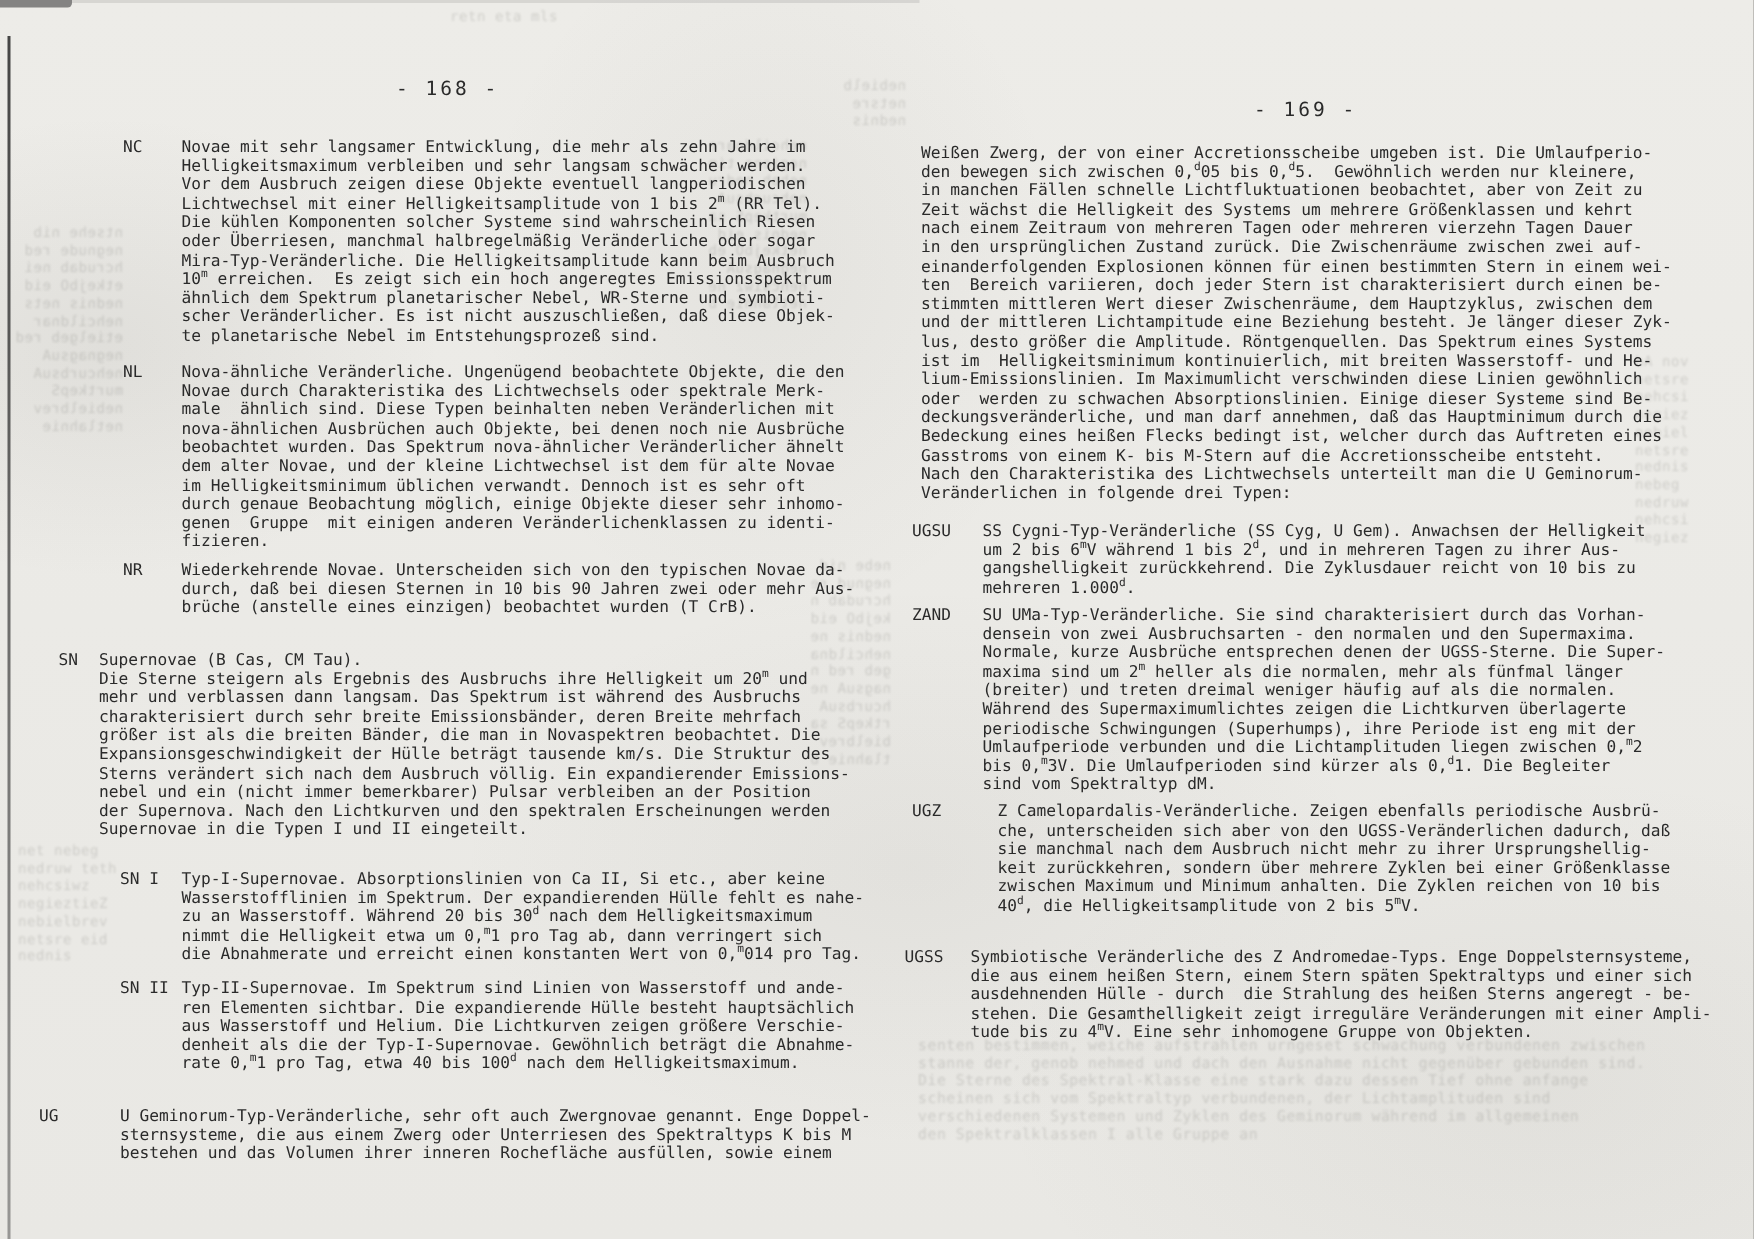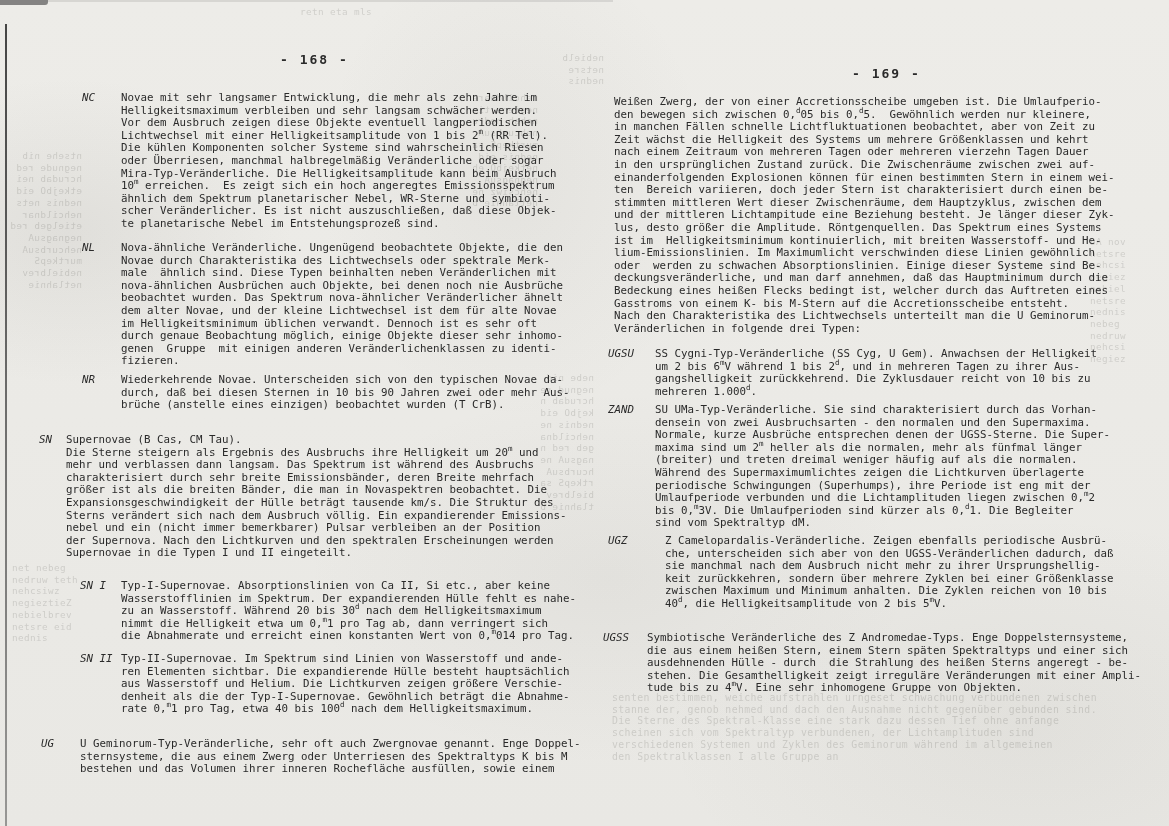--- a/index.html
+++ b/index.html
@@ -9,23 +9,23 @@
     background:
       radial-gradient(ellipse 320px 220px at 6% 28%, rgba(118,116,110,.10), transparent 70%),
       radial-gradient(ellipse 280px 340px at 44% 22%, rgba(118,116,110,.07), transparent 70%),
       radial-gradient(ellipse 420px 260px at 52% 70%, rgba(118,116,110,.07), transparent 72%),
       radial-gradient(ellipse 520px 300px at 88% 88%, rgba(128,126,118,.08), transparent 70%),
       linear-gradient(#edecE8,#e9e8e4);
     font-family:"DejaVu Sans Mono","Liberation Mono",monospace;
     font-size:10.8px;line-height:12.6px;color:#2a2a2a;
   }
   .page{position:absolute;inset:0;}
-  .pagenum{position:absolute;font-weight:bold;font-size:13px;letter-spacing:2px;white-space:pre;margin-left:16px;}
+  .pagenum{position:absolute;font-weight:normal;font-size:13px;letter-spacing:2px;white-space:pre;}
   .sec{position:absolute;left:0;width:100%;}
-  .lbl{position:absolute;top:0;white-space:pre;font-style:italic;}
+  .lbl{position:absolute;top:0;white-space:pre;}
   .txt{position:absolute;top:0;margin:0;font:inherit;white-space:pre;}
   sup{font-size:7.5px;line-height:0;}
   
   .edge-left{position:absolute;left:5px;top:24px;width:2px;height:802px;
     background:linear-gradient(rgba(40,40,40,.85),rgba(70,70,70,.5));}
   .corner{position:absolute;left:0;top:0;width:48px;height:5px;background:rgba(45,45,45,.55);border-radius:0 0 3px 0;}
   .hairline{position:absolute;left:48px;top:0;width:565px;height:2px;background:rgba(100,100,100,.16);}
   .ghost{position:absolute;margin:0;font-size:9.3px;line-height:11.7px;letter-spacing:.4px;
     color:rgba(58,56,52,.16);filter:blur(.7px);white-space:pre;}
   .mir{transform:scaleX(-1);}
@@ -167,21 +167,21 @@
     <div class="sec" style="top:653px">
       <span class="lbl" style="left:80px">SN II</span>
       <pre class="txt" style="left:121px">Typ-II-Supernovae. Im Spektrum sind Linien von Wasserstoff und ande-
 ren Elementen sichtbar. Die expandierende Hülle besteht hauptsächlich
 aus Wasserstoff und Helium. Die Lichtkurven zeigen größere Verschie-
 denheit als die der Typ-I-Supernovae. Gewöhnlich beträgt die Abnahme-
 rate 0,<sup>m</sup>1 pro Tag, etwa 40 bis 100<sup>d</sup> nach dem Helligkeitsmaximum.</pre>
     </div>
 
     <div class="sec" style="top:738px">
-      <span class="lbl" style="left:41px">UG</span>
+      <span class="lbl" style="left:26px">UG</span>
       <pre class="txt" style="left:80px">U Geminorum-Typ-Veränderliche, sehr oft auch Zwergnovae genannt. Enge Doppel-
 sternsysteme, die aus einem Zwerg oder Unterriesen des Spektraltyps K bis M
 bestehen und das Volumen ihrer inneren Rochefläche ausfüllen, sowie einem</pre>
     </div>
   </div>
 
   <div class="page">
     <div class="pagenum" style="left:836px;top:68px">- 169 -</div>
 
     <div class="sec" style="top:96px">

